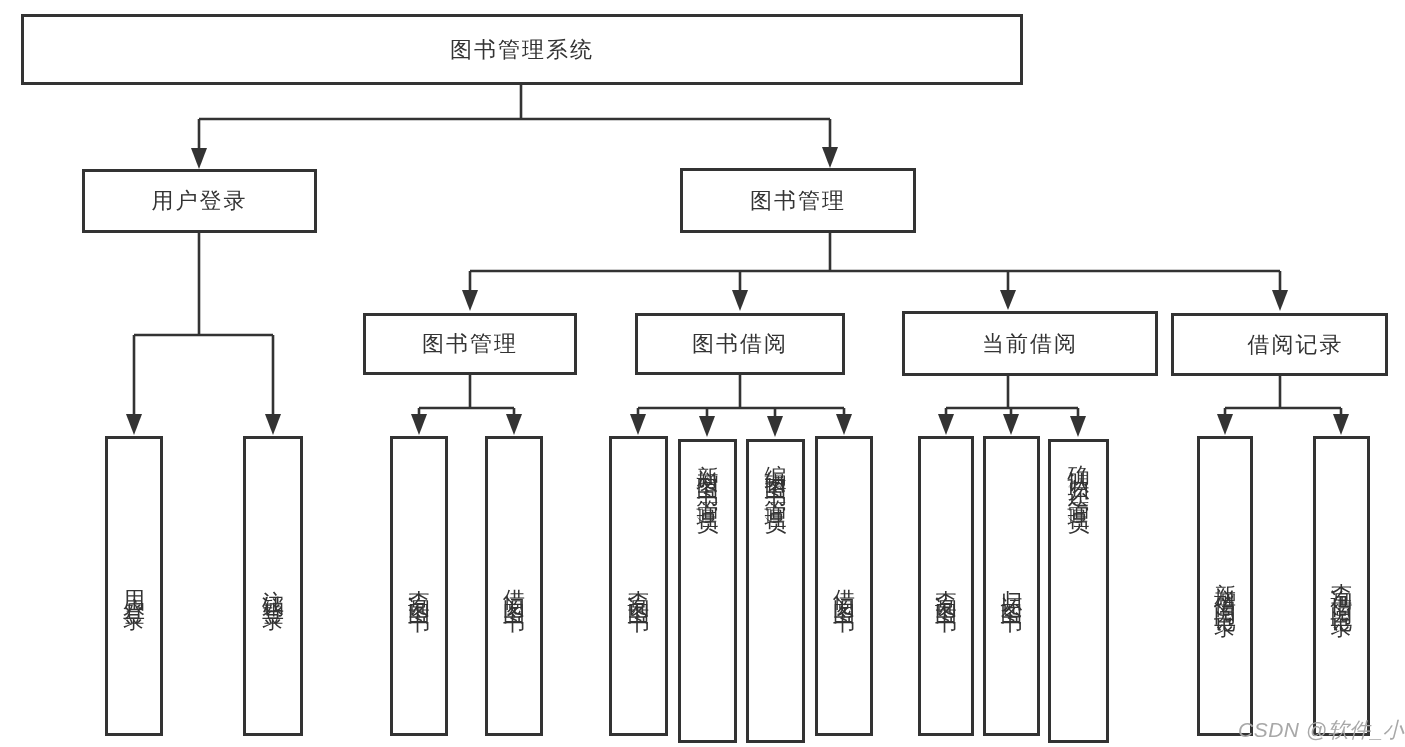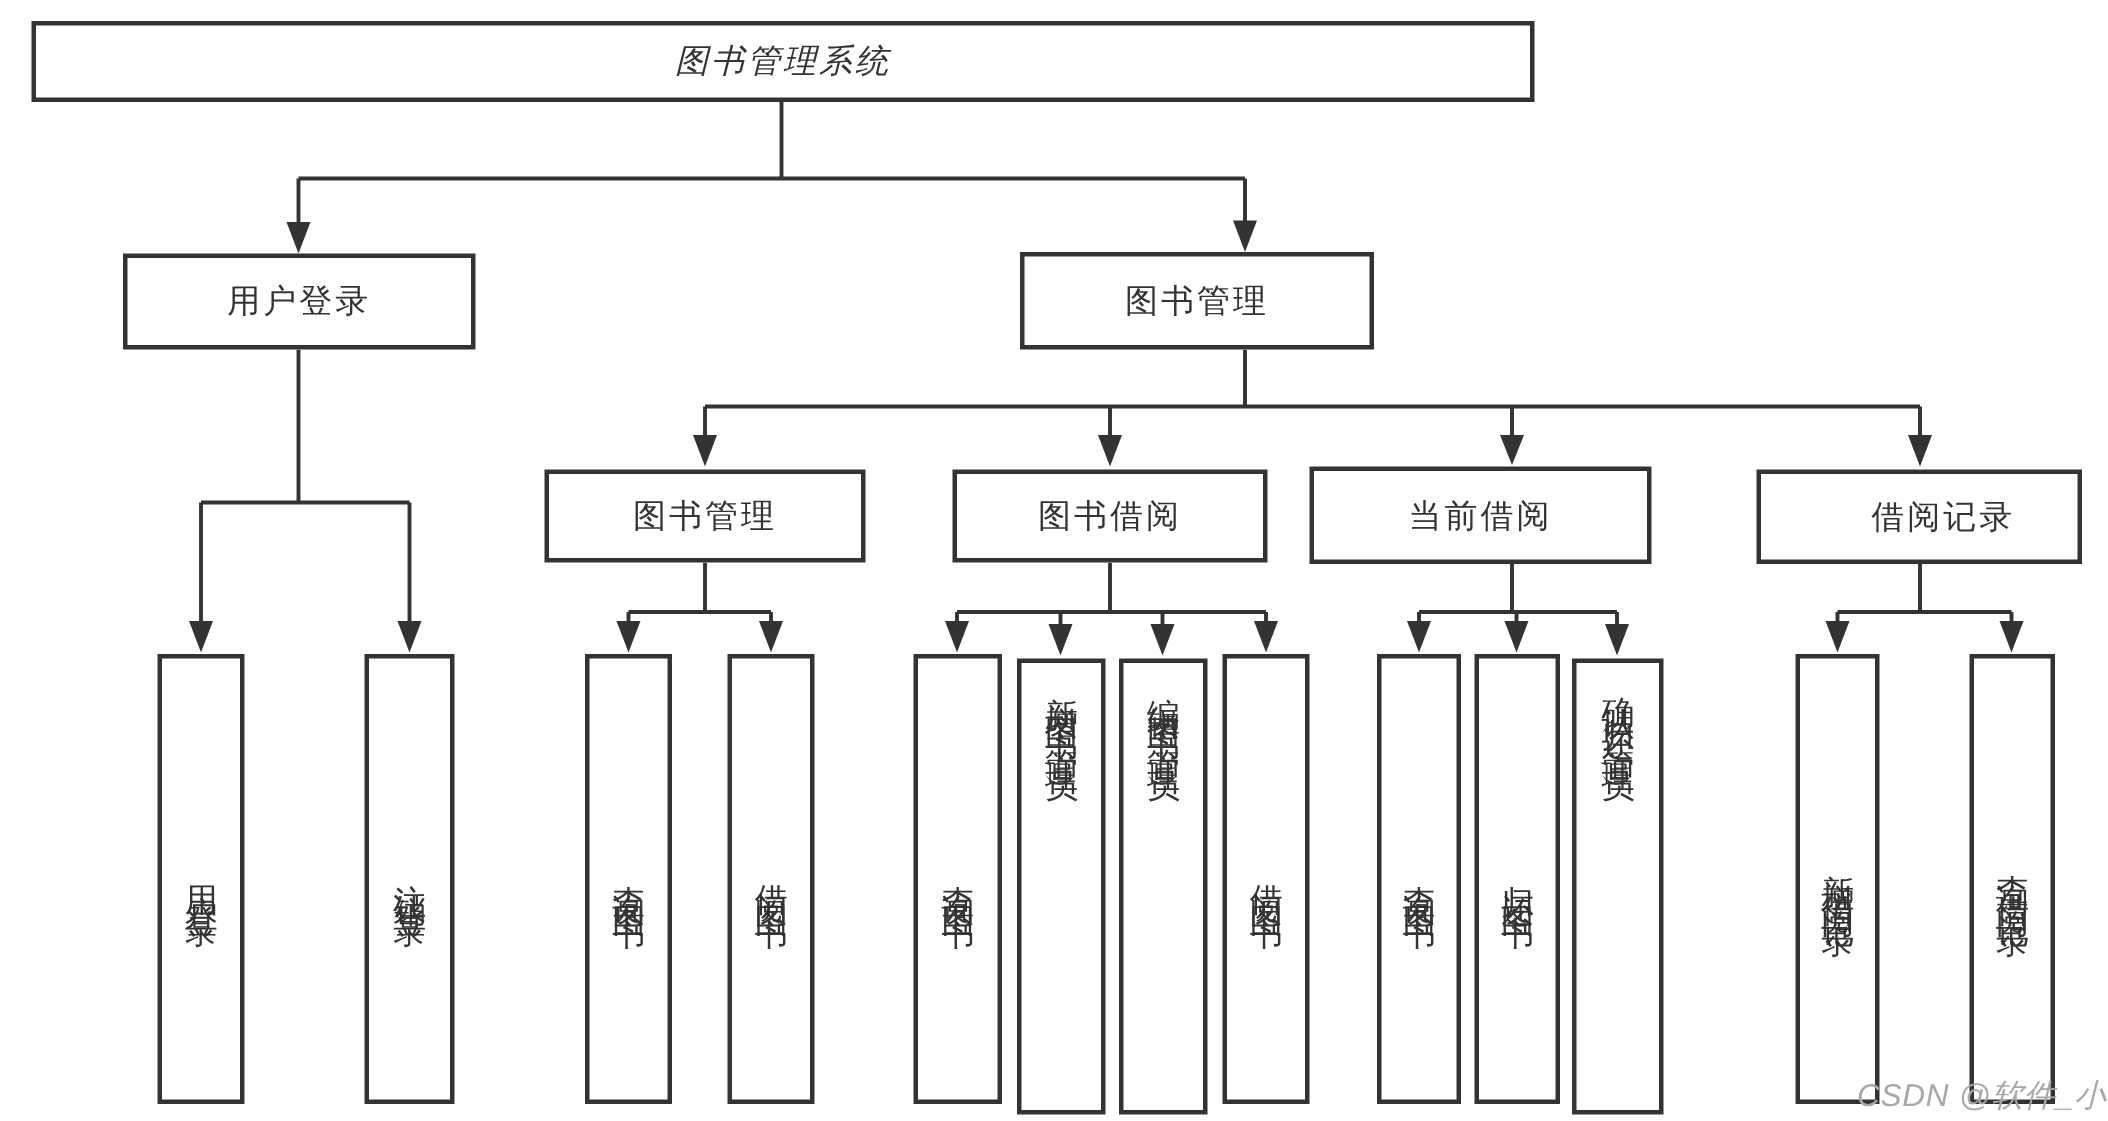--- a/index.html
+++ b/index.html
@@ -161,38 +161,38 @@
     <g>
       <path d="M1280 376 V408"></path>
       <path d="M1225 408 H1341"></path>
       <path d="M1225 408 V416"></path>
       <polygon points="1217,414 1233,414 1225,435"></polygon>
       <path d="M1341 408 V416"></path>
       <polygon points="1333,414 1349,414 1341,435"></polygon>
     </g>
   </svg>
 
-  <div class="hbox" style="left:21px; top:14px; width:1002px; height:54px;font-style:italic;">
+  <div class="hbox" style="left:21px; top:14px; width:1002px; height:71px;">
     <span>图书管理系统</span>
   </div>
 
   <div class="hbox" style="left:82px; top:169px; width:235px; height:64px;">
     <span>用户登录</span>
   </div>
   <div class="hbox" style="left:680px; top:168px; width:236px; height:65px;">
     <span>图书管理</span>
   </div>
 
   <div class="hbox" style="left:363px; top:313px; width:214px; height:62px;">
     <span>图书管理</span>
   </div>
   <div class="hbox" style="left:635px; top:313px; width:210px; height:62px;">
     <span>图书借阅</span>
   </div>
-  <div class="hbox" style="left:873px; top:311px; width:228px; height:65px;">
+  <div class="hbox" style="left:902px; top:311px; width:256px; height:65px;">
     <span>当前借阅</span>
   </div>
   <div class="hbox" style="left:1171px; top:313px; width:217px; height:63px;padding-left:32px;">
     <span>借阅记录</span>
   </div>
 
   <div class="leaf" style="left:105px; width:58px;">
     <span class="vtext">用户登录</span>
   </div>
   <div class="leaf" style="left:243px; width:60px;">

